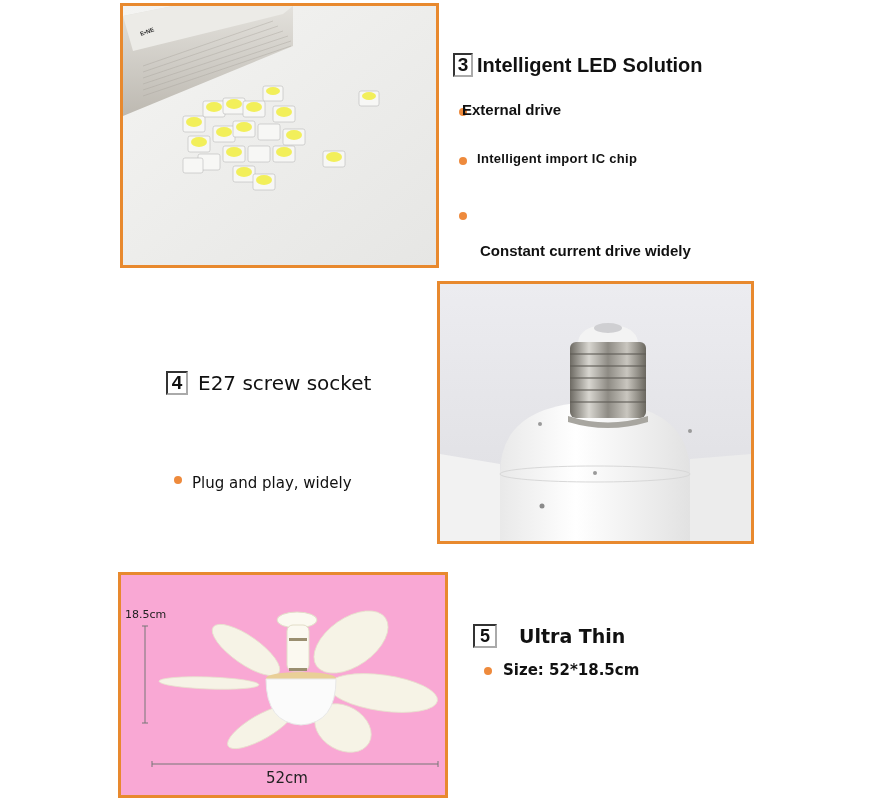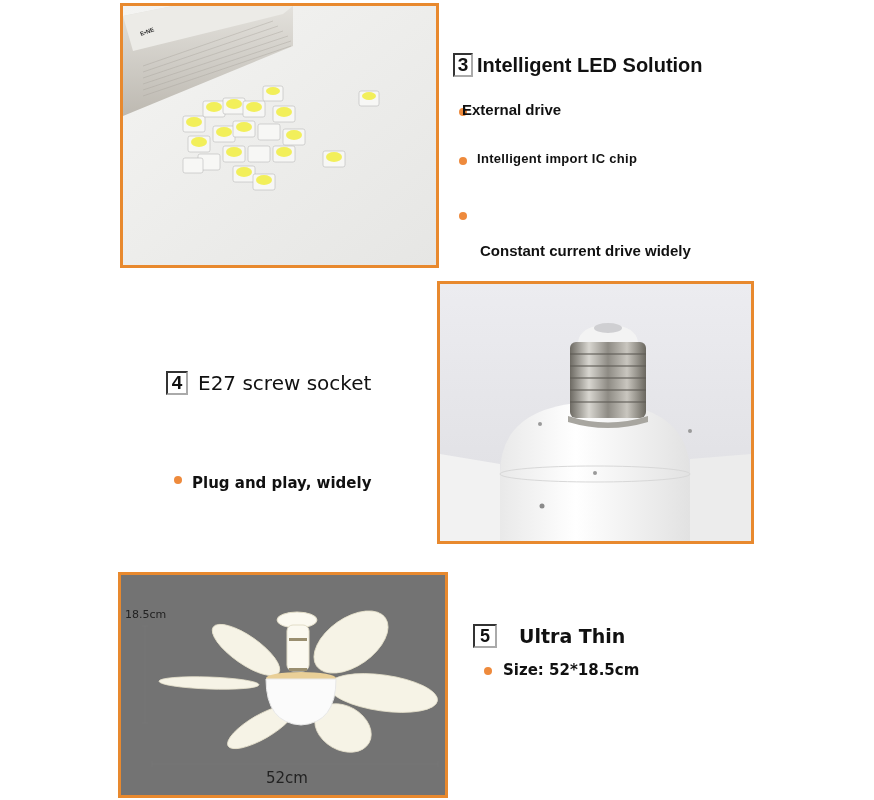--- a/index.html
+++ b/index.html
@@ -102,21 +102,21 @@
   <div> open circuit, short circuit,</div>
   <div>overvoltage protection,</div>
 </div>
 
 <div class="abs" style="left:166px;top:370px;height:26px;display:flex;align-items:center;">
   <span class="numbox" style="width:22px;height:24px;font-size:19px;line-height:20px;margin-right:10px;">4</span>
   <span class="t-dv" style="font-size:20px;text-align:right;">E27 screw socket</span>
 </div>
 
 <span class="bullet" style="left:174px;top:476px;"></span>
-<div class="abs t-dv" style="left:192px;top:471px;font-size:15px;line-height:24px;font-weight:bold;">
+<div class="abs t-dv" style="left:192px;top:471px;font-size:15px;line-height:24px;font-weight:normal;">
   <div>Plug and play, widely</div>
 </div>
 
 <div class="frame" style="left:437px;top:281px;width:317px;height:263px;background:#e8e8ec;">
   <svg width="311" height="257" viewBox="0 0 311 257" style="position:absolute;left:0;top:0;">
     <defs>
       <linearGradient id="bg2" x1="0" y1="0" x2="0" y2="1">
         <stop offset="0" stop-color="#ececf0"></stop>
           <stop offset="1" stop-color="#dedee2"></stop>
       </linearGradient>
@@ -151,21 +151,21 @@
       <line x1="130" y1="94" x2="206" y2="94"></line>
         <line x1="130" y1="106" x2="206" y2="106"></line>
       <line x1="130" y1="118" x2="206" y2="118"></line>
     </g>
     <path d="M138,58 Q140,42 168,40 Q196,42 198,58 Z" fill="#f3f3f3"></path>
     <ellipse cx="168" cy="44" rx="14" ry="5" fill="#cfcfd2"></ellipse>
     <path d="M128,132 Q168,145 208,132 L208,138 Q168,150 128,138 Z" fill="#a8a6a0"></path>
   </svg>
 </div>
 
-<div class="frame" style="left:118px;top:572px;width:330px;height:226px;background:#737373;">
+<div class="frame" style="left:118px;top:572px;width:330px;height:226px;background:#f9a8d4;">
   <svg width="324" height="220" viewBox="0 0 324 220" style="position:absolute;left:0;top:0;">
 
     <g fill="#f6f3e6" stroke="#e6e1cc" stroke-width="0.8">
       <ellipse cx="125" cy="75" rx="40" ry="14" transform="rotate(35 125 75)"></ellipse>
       <ellipse cx="230" cy="67" rx="42" ry="24" transform="rotate(-35 230 67)"></ellipse>
       <ellipse cx="88" cy="108" rx="50" ry="6" transform="rotate(2 88 108)"></ellipse>
       <ellipse cx="262" cy="118" rx="55" ry="18" transform="rotate(8 262 118)"></ellipse>
       <ellipse cx="140" cy="152" rx="38" ry="12" transform="rotate(-30 140 152)"></ellipse>
       <ellipse cx="222" cy="153" rx="30" ry="22" transform="rotate(30 222 153)"></ellipse>
     </g>

